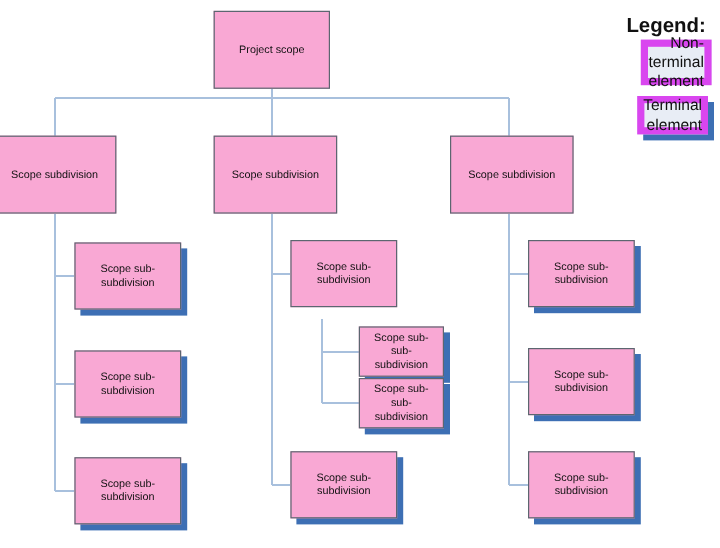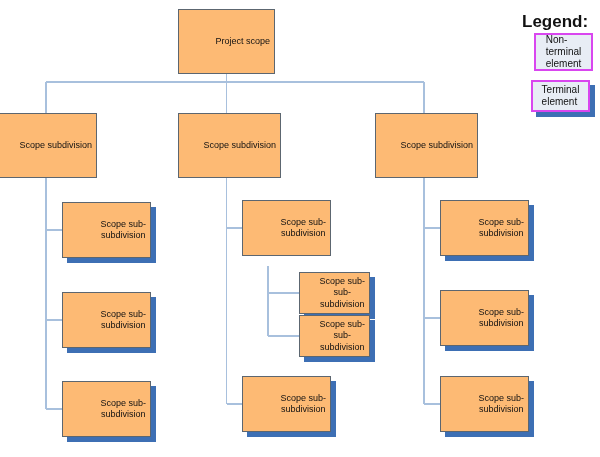--- a/index.html
+++ b/index.html
@@ -23,25 +23,25 @@
     left: 0;
     top: 0;
     width: 600px;
     height: 457px;
   }
 
   
   .node {
     position: absolute;
     box-sizing: border-box;
-    background: #fdba74;
+    background: #f9a8d4;
     border: 1px solid #5c6670;
     display: flex;
     align-items: center;
-    justify-content: flex-end;
+    justify-content: center;
     text-align: center;
     color: #111111;
     font-size: 9px;
     line-height: 1.25;
     z-index: 3;
   }
   .node .label {
     padding: 0 4px;
     white-space: pre-line;
   }
@@ -65,26 +65,26 @@
     position: absolute;
     font-size: 17px;
     font-weight: bold;
     color: #111111;
     white-space: nowrap;
   }
   .legend-box {
     position: absolute;
     box-sizing: border-box;
     background: #e8edf5;
-    border: 2px solid #d946ef;
+    border: 6px solid #d946ef;
     display: flex;
     align-items: center;
     justify-content: center;
-    text-align: left;
-    font-size: 10px;
+    text-align: right;
+    font-size: 13px;
     line-height: 1.22;
     color: #111111;
   }
   .legend-box .label {
     white-space: pre-line;
     padding: 0 2px;
   }
   .legend-box.terminal {
     box-shadow: 5px 5px 0 0 #3d6fb4;
   }

